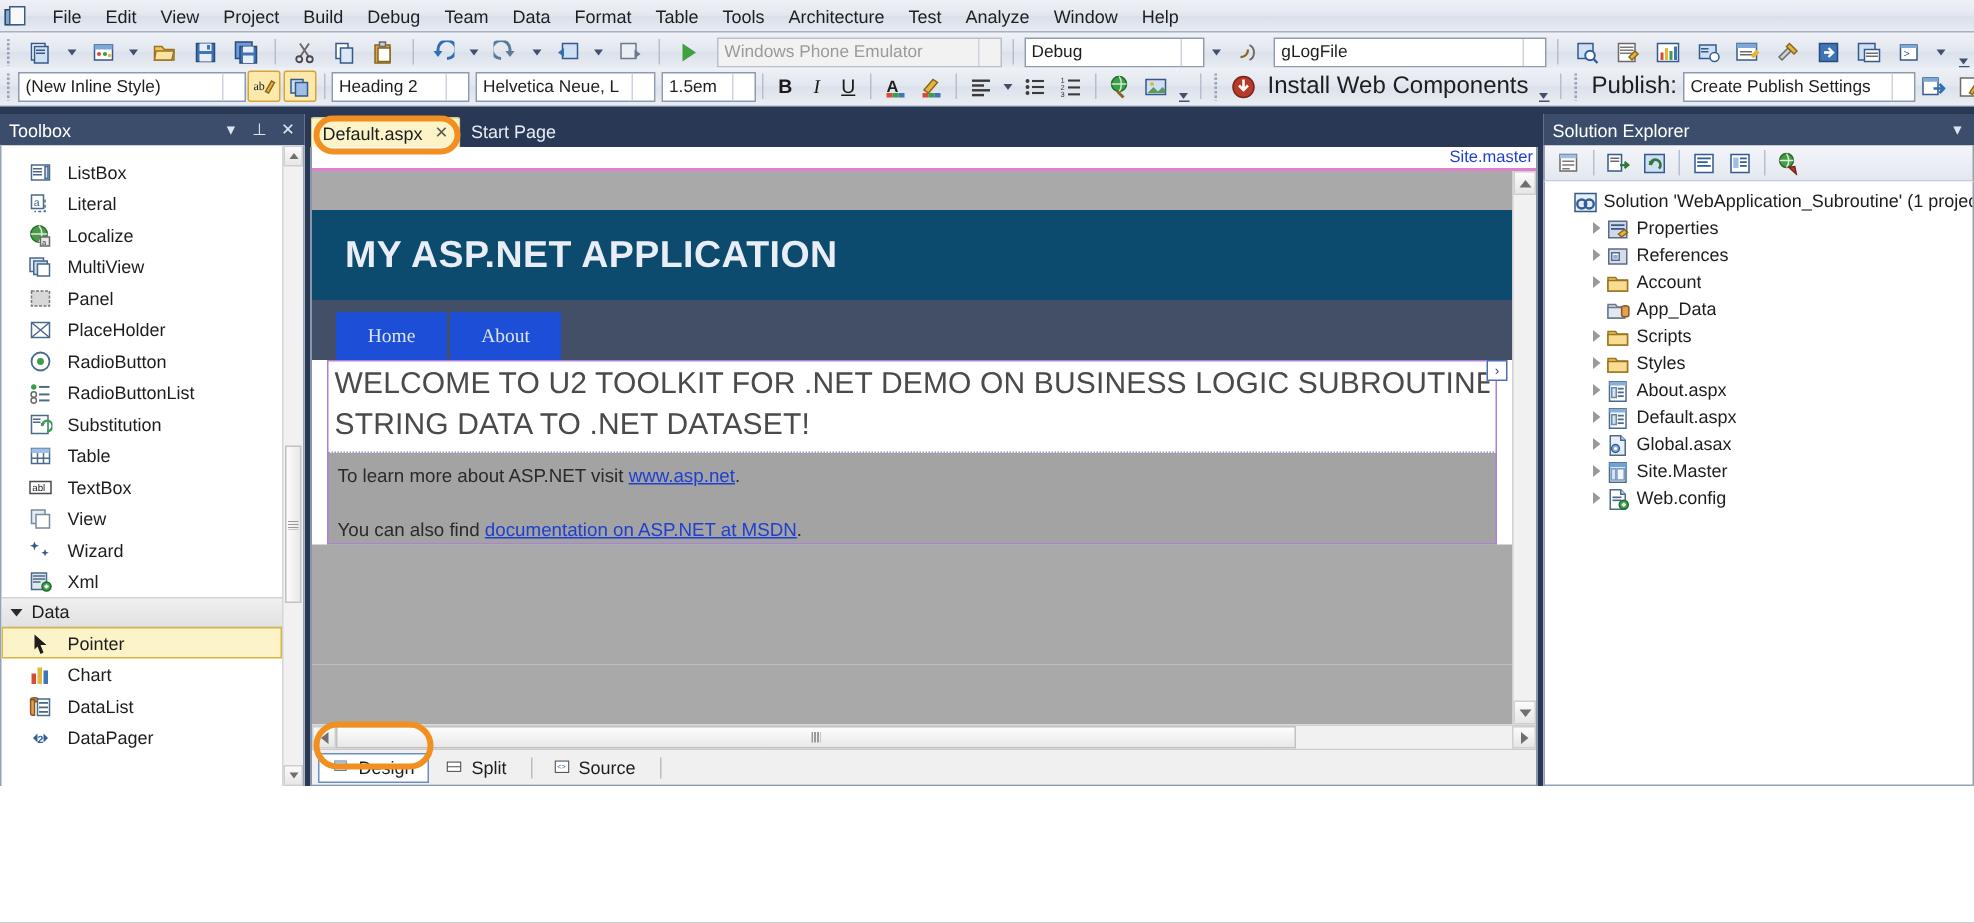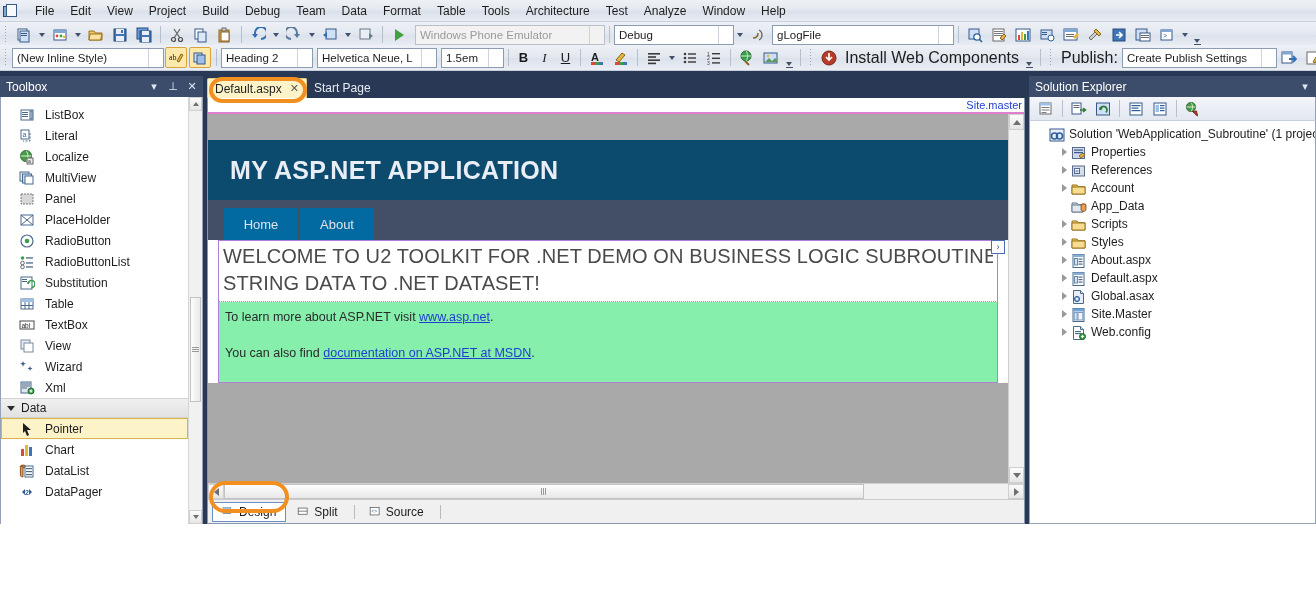--- a/index.html
+++ b/index.html
@@ -41,21 +41,21 @@
     cursor: default;
   }
 
   
   .tbrow {
     position: absolute; left: 0; width: 1316px; height: 26px;
     background: linear-gradient(to bottom, #eef1f6 0%, #e2e7ef 50%, #dbe1eb 51%, #eaeef4 100%);
     display: flex; align-items: center;
     border-bottom: 1px solid #c6cedc;
   }
-  #tbrow1 { top: 22px; }
+  #tbrow1 { top: 22px; justify-content: space-between; }
   #tbrow2 { top: 45px; height: 26px; }
 
   .grip {
     width: 7px; height: 18px; flex: none; margin: 0 2px 0 3px;
     background-image: radial-gradient(circle, #9aa6b8 1px, transparent 1px);
     background-size: 3px 3px; background-position: 1px 2px;
     background-repeat: repeat-y;
   }
   .tsep { width: 1px; height: 17px; background: #b6bfcd; margin: 0 4px; flex: none; }
   .tbtn {
@@ -199,21 +199,21 @@
   }
   #pagehdr .sitetitle {
     color: #e9eef6; font-size: 25px; font-weight: bold; letter-spacing: 0.3px;
   }
   #navbar {
     height: 40px; background: #424f66; display: flex; align-items: flex-end; padding-left: 16px;
   }
   #navbar .navitem {
     height: 32px; min-width: 74px; padding: 0 14px;
     display: flex; align-items: center; justify-content: center;
-    color: #dde3ec; font-size: 13px; background: #0369a1; margin-right: 2px;
+    color: #dde3ec; font-size: 13px; background: #1d4ed8; margin-right: 2px; font-family: Liberation Serif, serif;
   }
   #content {
     background: #ffffff; padding: 0; position: relative; min-height: 150px;
   }
   #mctagstrip { height: 14px; display: flex; align-items: center; padding-left: 10px; background:#ffffff; }
   .tagchip {
     font-size: 10px; color: #8c3fc0; background: #ffffff;
     border: 1px solid #b07fd8; padding: 0 3px; line-height: 12px; height: 13px;
     display: flex; align-items: center;
   }
@@ -228,21 +228,21 @@
   }
   #h2box .htext.l2 { white-space: nowrap; }
   #smarttag {
     position: absolute; right: -8px; top: -1px; width: 14px; height: 14px;
     background: #ffffff; border: 1px solid #4a6fb5;
     display: flex; align-items: center; justify-content: center;
     font-size: 9px; color: #2b3f8c;
   }
   #bodybox {
     margin: 0 10px 0 10px; border: 1px solid #b07fd8; border-top: none;
-    padding: 8px 4px 22px 6px; background: #86efac;
+    padding: 8px 4px 2px 6px; background: #a3a3a3;
   }
   #bodybox p { margin: 0 0 22px 0; font-size: 12.5px; color: #2a2a2a; }
   #bodybox p:last-child { margin-bottom: 0; }
   #bodybox a { color: #1f3fd0; text-decoration: underline; }
   #contentfill { height: 80px; background: #a9a9a9; }
 
   
   #dvsb { position: absolute; right: 0; top: 0; width: 16px; bottom: 0; background: #f1f1f1; border-left: 1px solid #cfcfcf; }
   #dvsb .ar { position:absolute; left:0; right:0; height:16px; background: linear-gradient(to bottom,#fbfbfb,#e6e6e6); border:1px solid #cfcfcf; display:flex;align-items:center;justify-content:center;}
   #dvsb .ar.top { top:0; } #dvsb .ar.bot { bottom:0; }

